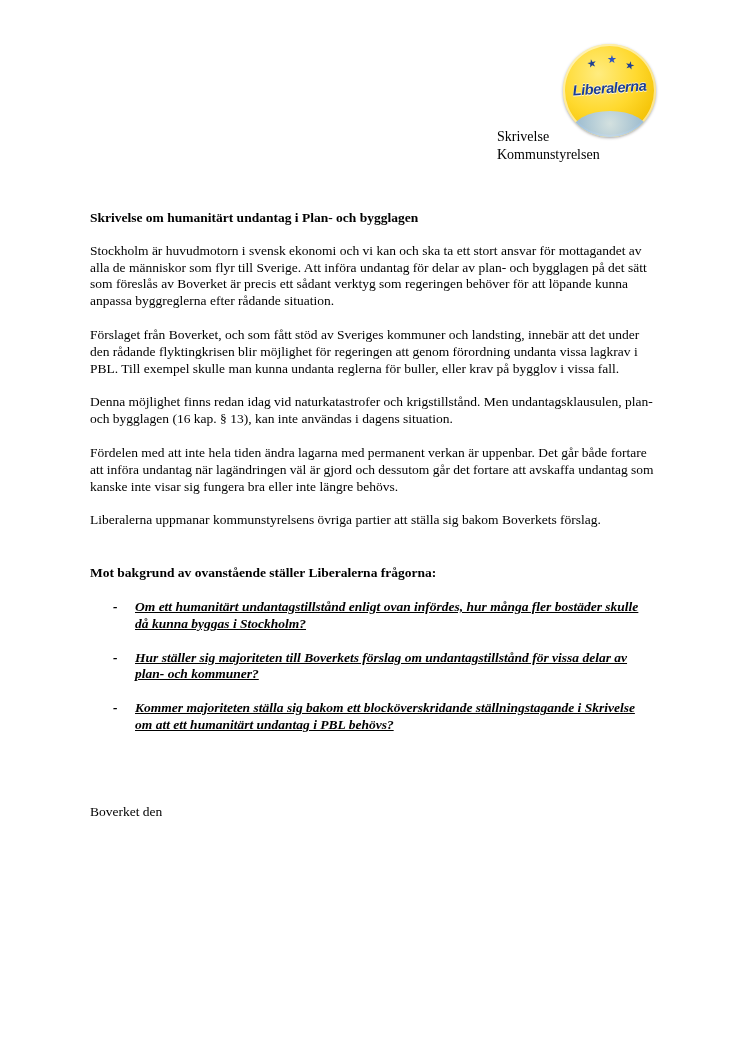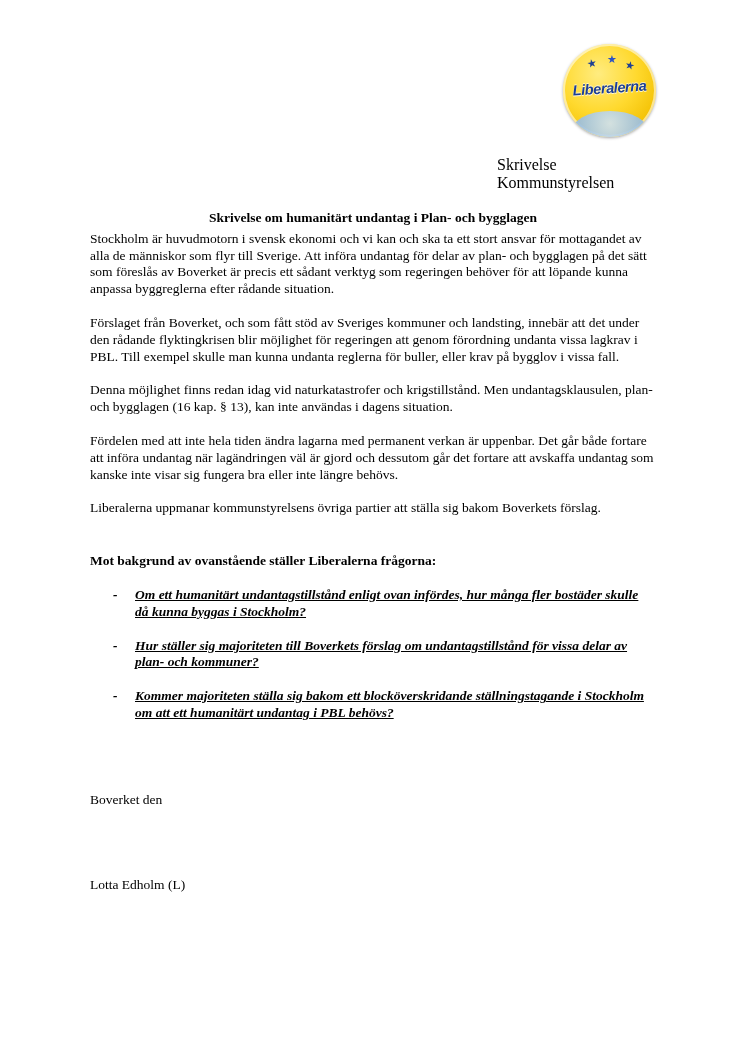--- a/index.html
+++ b/index.html
@@ -63,39 +63,38 @@
     letter-spacing: -0.4px;
     color: #1d3f94;
     transform: rotate(-4deg);
     text-shadow: 0 1px 0 rgba(255,255,255,0.8), 0 -1px 0 rgba(255,255,255,0.6);
     white-space: nowrap;
   }
 
   
   .addr-block {
     position: absolute;
-    top: 156px;
+    top: 128px;
     left: 497px;
-    font-size: 16px;
+    font-size: 14px;
     line-height: 18px;
   }
 
   
   .content {
     position: absolute;
     top: 210px;
     left: 90px;
     width: 566px;
     font-size: 13.5px;
     line-height: 16.8px;
   }
   .doc-title {
     font-weight: bold;
-    margin: 0 0 4px 0;
-    text-align: center;
+    margin: 0 0 16px 0;
   }
   .content p.body-par {
     margin: 4px 0 17px 0;
   }
   .questions-heading {
     font-weight: bold;
     margin: 36px 0 4px 0;
   }
   ul.questions {
     list-style: none;
@@ -156,22 +155,21 @@
       <li>
         <span class="dash">-</span>
         <span class="q-text">Om ett humanitärt undantagstillstånd enligt ovan infördes, hur många fler bostäder skulle då kunna byggas i Stockholm?</span>
       </li>
       <li>
         <span class="dash">-</span>
         <span class="q-text">Hur ställer sig majoriteten till Boverkets förslag om undantagstillstånd för vissa delar av plan- och kommuner?</span>
       </li>
       <li>
         <span class="dash">-</span>
-        <span class="q-text">Kommer majoriteten ställa sig bakom ett blocköverskridande ställningstagande i Stockholm om att ett humanitärt undantag i PBL behövs?</span>
+        <span class="q-text">Kommer majoriteten ställa sig bakom ett blocköverskridande ställningstagande i Skrivelse om att ett humanitärt undantag i PBL behövs?</span>
       </li>
     </ul>
 
     <div class="place-line">Boverket den</div>
 
-    <div class="signature-line">Lotta Edholm (L)</div>
   </div>
 
 </div>
 
 </body></html>

